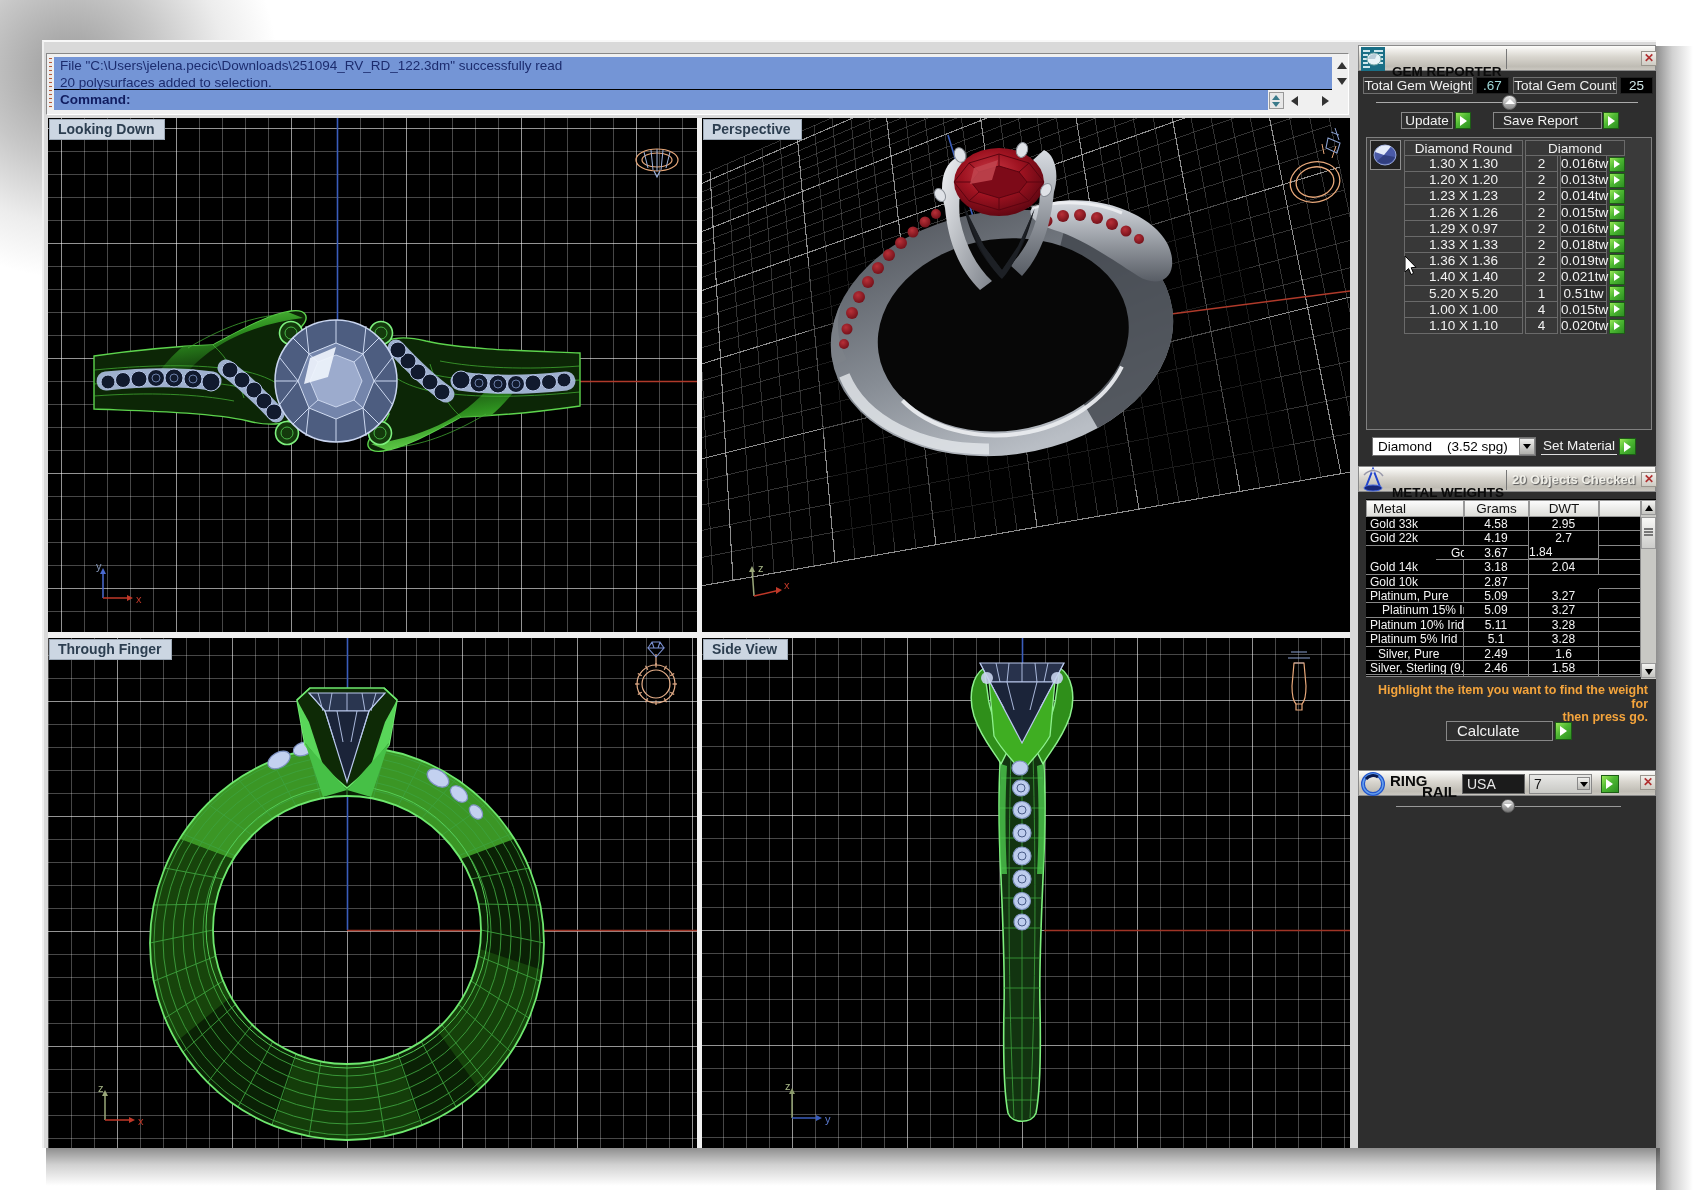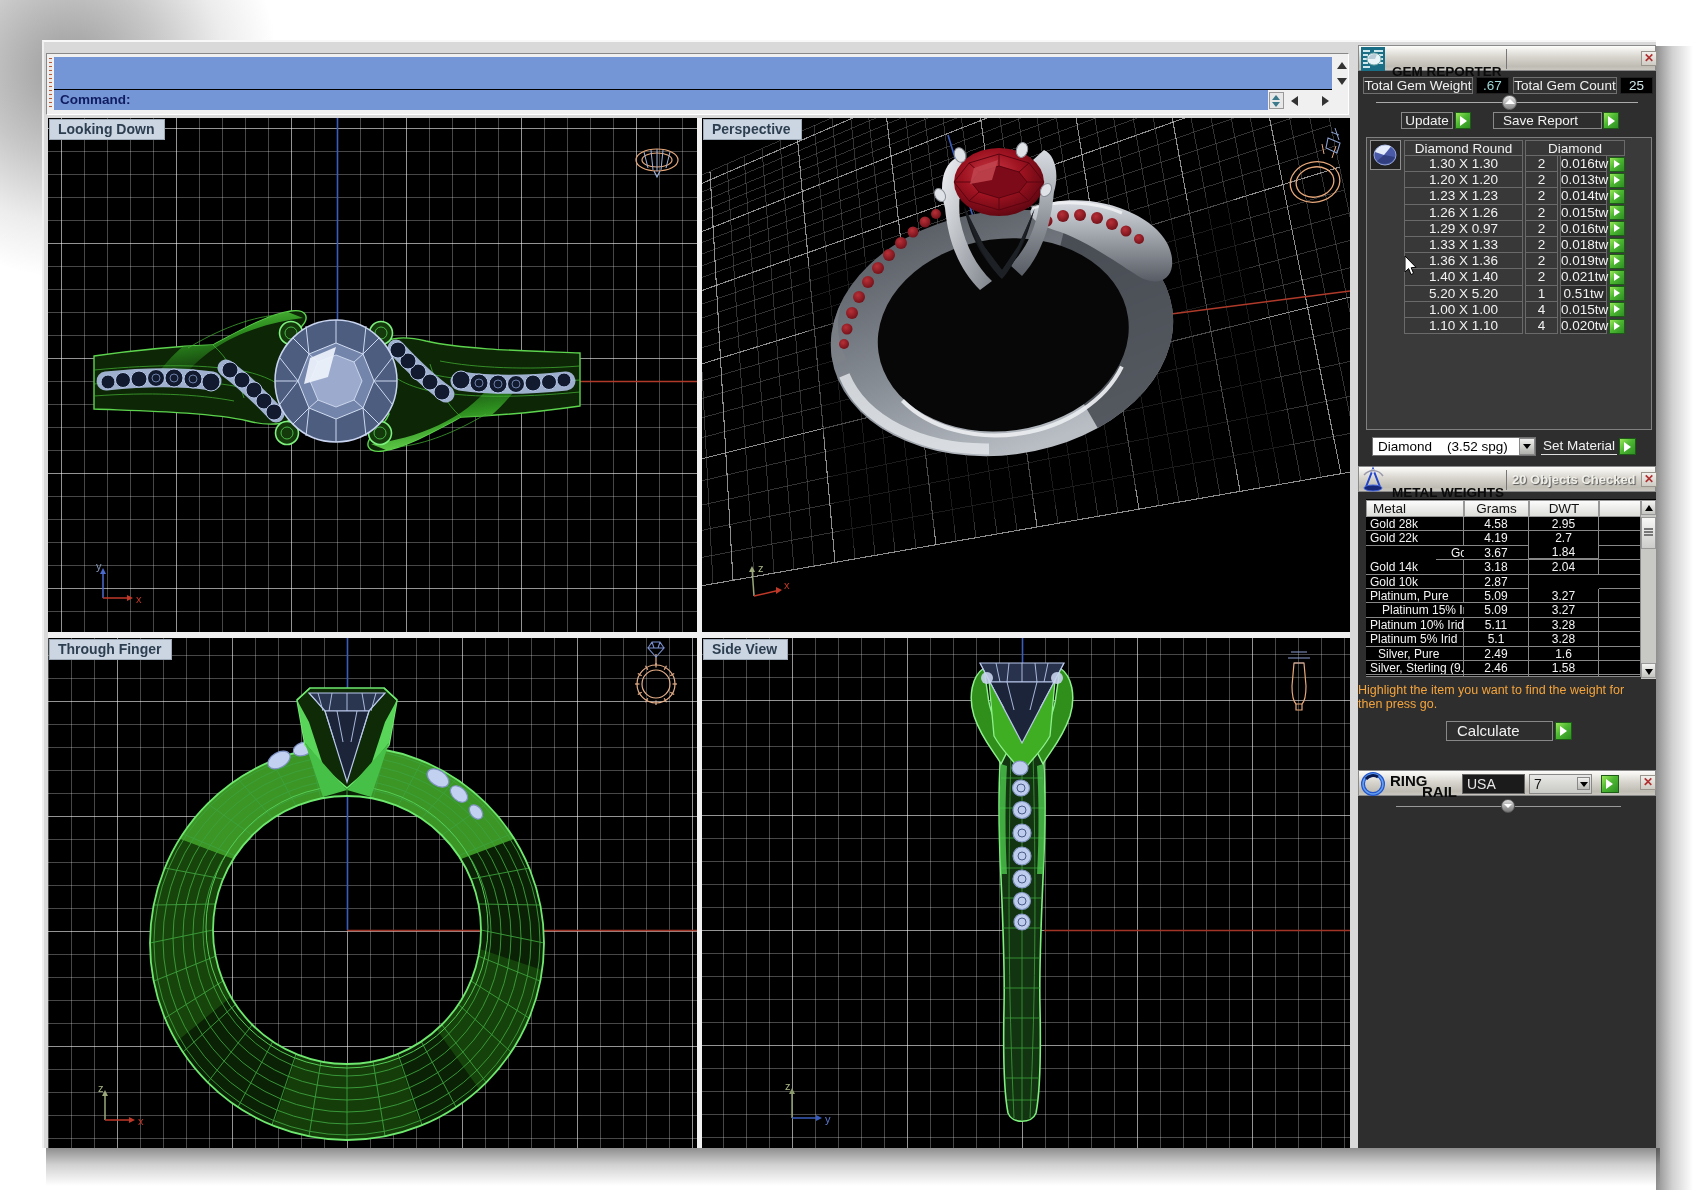--- a/index.html
+++ b/index.html
@@ -81,37 +81,39 @@
   font-size:13.5px; color:#000; padding:1px 0 0 5px; }
 #matarrow { left:1519px; top:438px; width:16px; height:17px; background:linear-gradient(#f0f0ee,#b0b0ac);
   border:1px solid #888; }
 #setmat { left:1541px; top:438px; width:76px; height:17px; color:#f2f2f2; font-size:13.5px;
   border-bottom:1px solid #ddd; padding-left:2px; white-space:nowrap; }
 #mwtable { left:1366px; top:499px; width:290px; height:178px; background:#000; }
 .mwh { position:absolute; height:17px; background:linear-gradient(#fcfcfc,#dcdcd8); color:#111;
   font-size:13.5px; border:1px solid #999; padding:0 0 0 6px; line-height:16px; }
 .mwc { position:absolute; height:14.4px; color:#f4f4f4; font-size:12px; line-height:14px;
   border-right:1px solid #888; border-bottom:1px solid #888; background:#000; white-space:nowrap; overflow:hidden; }
-#mworange { left:1358px; top:684px; width:290px; color:#f4a43c; font-weight:normal; font-size:12.5px;
-  text-align:left; line-height:13.5px; }
+#mworange { left:1358px; top:684px; width:290px; color:#f4a43c; font-weight:bold; font-size:12.5px;
+  text-align:right; line-height:13.5px; }
 </style>
 </head>
 <body>
 <div id="stage">
   <div class="abs" id="sh-tl"></div>
   <div class="abs" id="sh-r"></div>
   <div class="abs" id="sh-b"></div>
   <div class="abs" id="win"></div>
   <div class="abs" style="left:697px;top:118px;width:5px;height:1030px;background:#f0f0f0;"></div>
   <div class="abs" style="left:48px;top:632px;width:1302px;height:6px;background:#f0f0f0;"></div>
   <div class="abs" id="cmdbox"></div>
   <div class="abs" id="cmdblue"></div>
   <div class="abs" style="left:49px;top:58px;width:3px;height:50px;background-image:repeating-linear-gradient(to bottom,#b85a3a 0 1.5px,#e8e8e8 1.5px 4px);"></div>
   <div class="abs" id="cmdblue2"></div>
   <div class="abs" id="cmdunder"></div>
+  <div class="abs" id="cmdtext">File "C:\Users\jelena.pecic\Downloads\251094_RV_RD_122.3dm" successfully read
+20 polysurfaces added to selection.</div>
   <div class="abs" id="cmdline">Command:</div>
   <div class="abs" style="left:1334px;top:57px;width:14px;height:53px;background:#f0f0f0;"></div>
   <div class="abs" style="left:1337px;top:62px;width:0;border-left:5px solid transparent;border-right:5px solid transparent;border-bottom:7px solid #333;"></div>
   <div class="abs" style="left:1337px;top:78px;width:0;border-left:5px solid transparent;border-right:5px solid transparent;border-top:7px solid #333;"></div>
   <div class="abs" style="left:1269px;top:92px;width:15px;height:17px;border:1px solid #999;background:#e8e8e8;"></div>
   <div class="abs" style="left:1272px;top:95px;width:0;border-left:4.5px solid transparent;border-right:4.5px solid transparent;border-bottom:5px solid #3a7a8a;"></div>
   <div class="abs" style="left:1272px;top:102px;width:0;border-left:4.5px solid transparent;border-right:4.5px solid transparent;border-top:5px solid #3a7a8a;"></div>
   <div class="abs" style="left:1291px;top:96px;width:0;border-top:5px solid transparent;border-bottom:5px solid transparent;border-right:7px solid #333;"></div>
   <div class="abs" style="left:1322px;top:96px;width:0;border-top:5px solid transparent;border-bottom:5px solid transparent;border-left:7px solid #333;"></div>
   <div class="abs vp" id="vp1">
@@ -735,39 +737,39 @@
     <span class="ptitle">METAL WEIGHTS</span>
     <div class="abs" style="left:147px;top:3px;width:1px;height:20px;background:#777;"></div>
     <span class="abs" style="left:153px;top:5px;color:#f0efe8;text-shadow:1px 1px 1px #555;font-size:13px;white-space:nowrap;">20 Objects Checked</span>
     <div class="xbtn" style="left:282px;top:5px;">✕</div>
   </div>
   <div class="abs" id="mwtable"></div>
   <div class="mwh" style="left:1366px;top:500px;width:98px;">Metal</div>
   <div class="mwh" style="left:1464px;top:500px;width:65px;text-align:center;padding-left:0;">Grams</div>
   <div class="mwh" style="left:1529px;top:500px;width:70px;text-align:center;padding-left:0;">DWT</div>
   <div class="mwh" style="left:1599px;top:500px;width:42px;"></div>
-  <div class="mwc" style="left:1366px;top:517.0px;width:98px;padding-left:4px;">Gold 28k</div>
+  <div class="mwc" style="left:1366px;top:517.0px;width:98px;padding-left:4px;">Gold 33k</div>
   <div class="mwc" style="left:1464px;top:517.0px;width:65px;text-align:center;">4.58</div>
   <div class="mwc" style="left:1529px;top:517.0px;width:70px;text-align:center;">2.95</div>
   <div class="mwc" style="left:1599px;top:517.0px;width:42px;"></div>
   <div class="mwc" style="left:1366px;top:531.4px;width:98px;padding-left:4px;">Gold 22k</div>
   <div class="mwc" style="left:1464px;top:531.4px;width:65px;text-align:center;">4.19</div>
   <div class="mwc" style="left:1529px;top:531.4px;width:70px;text-align:center;">2.7</div>
   <div class="mwc" style="left:1599px;top:531.4px;width:42px;"></div>
   <div class="mwc" style="left:1436px;top:545.8px;width:90px;padding-left:15px;">Gold 18k</div>
   <div class="mwc" style="left:1464px;top:545.8px;width:65px;text-align:center;">3.67</div>
   <div class="mwc" style="left:1529px;top:545.8px;width:70px;text-align:center;">2.36</div>
   <div class="mwc" style="left:1599px;top:545.8px;width:42px;"></div>
   <div class="mwc" style="left:1366px;top:560.2px;width:98px;padding-left:4px;">Gold 14k</div>
   <div class="mwc" style="left:1464px;top:560.2px;width:65px;text-align:center;">3.18</div>
   <div class="mwc" style="left:1529px;top:560.2px;width:70px;text-align:center;">2.04</div>
   <div class="mwc" style="left:1599px;top:560.2px;width:42px;"></div>
   <div class="mwc" style="left:1366px;top:574.6px;width:98px;padding-left:4px;">Gold 10k</div>
   <div class="mwc" style="left:1464px;top:574.6px;width:65px;text-align:center;">2.87</div>
-  <div class="mwc" style="left:1529px;top:545px;width:70px;text-align:center;">1.84</div>
+  <div class="mwc" style="left:1529px;top:545px;width:70px;text-align:left;">1.84</div>
   <div class="mwc" style="left:1599px;top:574.6px;width:42px;"></div>
   <div class="mwc" style="left:1366px;top:589.0px;width:98px;padding-left:4px;">Platinum, Pure</div>
   <div class="mwc" style="left:1464px;top:589.0px;width:65px;text-align:center;">5.09</div>
   <div class="mwc" style="left:1529px;top:589.0px;width:70px;text-align:center;">3.27</div>
   <div class="mwc" style="left:1599px;top:589.0px;width:42px;"></div>
   <div class="mwc" style="left:1366px;top:603.4px;width:102px;padding-left:16px;text-align:center;">Platinum 15% Irid</div>
   <div class="mwc" style="left:1464px;top:603.4px;width:65px;text-align:center;">5.09</div>
   <div class="mwc" style="left:1529px;top:603.4px;width:70px;text-align:center;">3.27</div>
   <div class="mwc" style="left:1599px;top:603.4px;width:42px;"></div>
   <div class="mwc" style="left:1366px;top:617.8px;width:98px;padding-left:4px;">Platinum 10% Irid</div>

